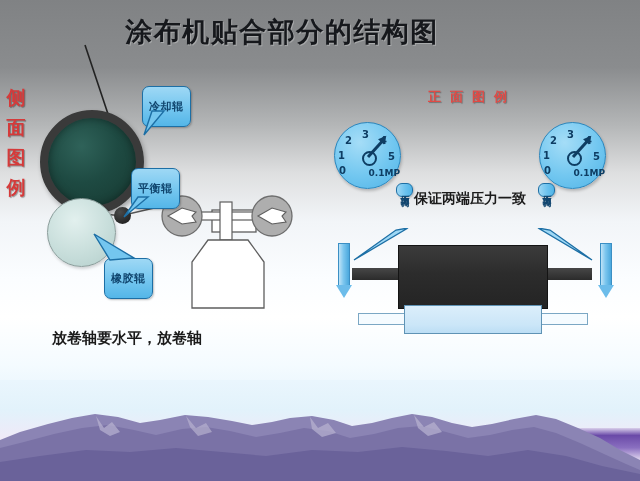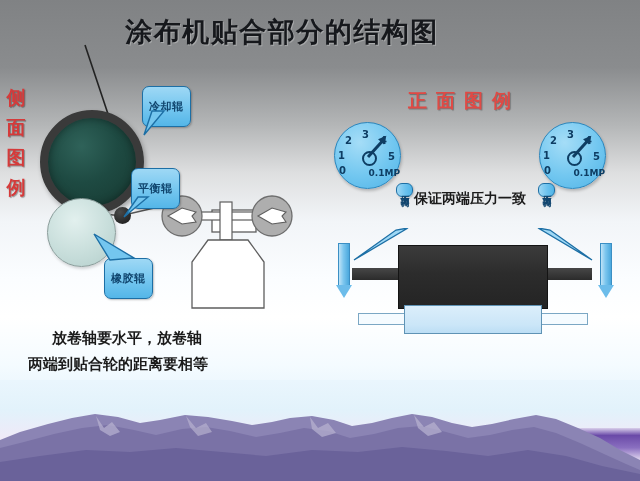--- a/index.html
+++ b/index.html
@@ -44,22 +44,22 @@
   .vlegend{
     position:absolute;left:3px;top:82px;width:26px;
     font-size:19px;font-weight:700;color:#d53a3a;line-height:30px;
     text-align:center;
     font-family:"DejaVu Serif","Liberation Serif",serif;
     text-shadow:1px 1px 1px rgba(0,0,0,.35);
   }
   .vlegend span{display:block;}
   
   .hlegend{
-    position:absolute;left:408px;top:88px;
-    font-size:19px;font-weight:700;color:#e04a45;letter-spacing:9px;
+    position:absolute;left:428px;top:88px;
+    font-size:13px;font-weight:700;color:#e04a45;letter-spacing:9px;
     font-family:"DejaVu Serif","Liberation Serif",serif;
     text-shadow:1px 1px 1px rgba(0,0,0,.3);
   }
   
   .callout{
     position:absolute;
     background:linear-gradient(to bottom,#9ed8f5 0%,#74c6ef 55%,#54b6e8 100%);
     border:1.6px solid #1d6fa5;border-radius:7px;
     color:#10456e;font-size:11px;font-weight:700;
     padding:12px 6px;white-space:nowrap;
@@ -245,21 +245,20 @@
     <path d="M20 4 L30 4 L6 24 Z" fill="#74c6ef" stroke="#1d6fa5" stroke-width="1.4"></path>
   </svg>
 
   <div class="callout" style="left:104px;top:258px;">橡胶辊</div>
   <svg style="position:absolute;left:92px;top:232px;width:60px;height:32px;">
     <path d="M2 2 L42 26 L18 28 Z" fill="#74c6ef" stroke="#1d6fa5" stroke-width="1.4"></path>
   </svg>
 
   <div class="caption">
     <span class="l1">放卷轴要水平，放卷轴</span>
-    <span class="l2">两端到贴合轮的距离要相等</span>
   </div>
 
   <div class="gauge" style="left:334px;top:122px;">
     <span class="num" style="left:4px;top:42px;">0</span>
     <span class="num" style="left:3px;top:27px;">1</span>
     <span class="num" style="left:10px;top:12px;">2</span>
     <span class="num" style="left:27px;top:6px;">3</span>
     <span class="num" style="left:45px;top:12px;">4</span>
     <span class="num" style="left:53px;top:28px;">5</span>
     <span class="needle"></span>

